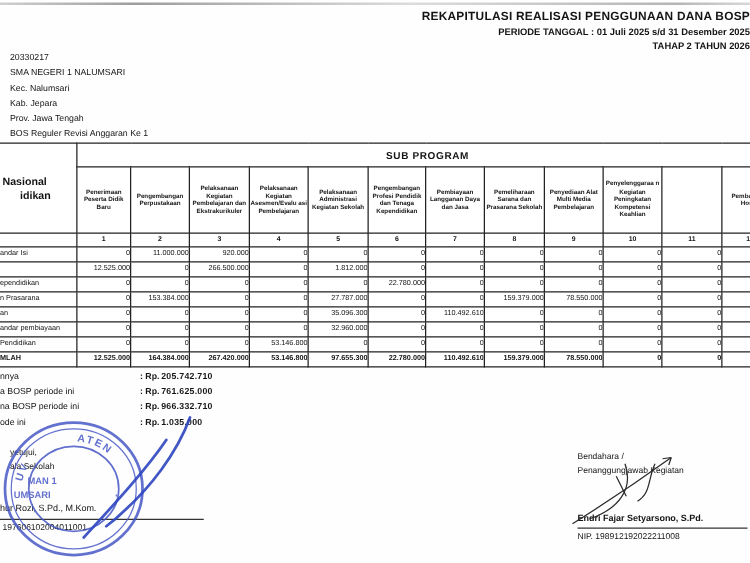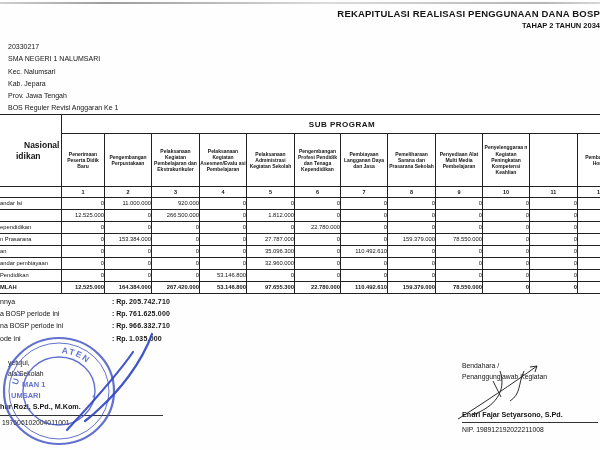--- a/index.html
+++ b/index.html
@@ -13,55 +13,56 @@
   .t1{font-size:9.5px;font-weight:bold;letter-spacing:.2px}
   .t2{font-size:7.5px;font-weight:bold;margin-top:2px}
   
   #school-info{top:41px;left:8px;font-size:7px;line-height:12.3px;white-space:nowrap}
   
   #realization-table{position:absolute;top:114px;left:-1px;border-collapse:collapse;
     table-layout:fixed;width:624px;background:#fff}
   #realization-table th,#realization-table td{border:1px solid #222;padding:0;overflow:hidden}
   .group-header{font-size:8px;font-weight:bold;text-align:center;height:18px;letter-spacing:.5px}
   .rowhead-cell{vertical-align:middle;text-align:left}
-  .rh1{font-weight:bold;font-size:8.5px;line-height:11px;margin-left:24px;white-space:nowrap}
+  .rh1{font-weight:bold;font-size:8.5px;line-height:11px;margin-left:2px;white-space:nowrap}
   .rh2{font-weight:bold;font-size:8.5px;line-height:11px;margin-left:16px;white-space:nowrap}
   .colhead{font-size:5px;font-weight:bold;text-align:center;vertical-align:middle;height:52px;
     line-height:6.2px;padding:0 1px;word-wrap:break-word;overflow-wrap:break-word}
   .numrow td{font-size:5.5px;font-weight:bold;text-align:center;height:10px;line-height:10px}
   .drow td{font-size:5.8px;height:11px;line-height:11px;white-space:nowrap}
   td.val{text-align:right;padding-right:2px}
   td.rlabel{text-align:left;padding-left:1px}
   tr.total td{font-weight:bold}
   
   #summary{top:296px;left:0;width:320px}
   .sum-row{position:relative;height:12.2px;font-size:7px;line-height:12px}
   .sum-label{position:absolute;left:0;white-space:nowrap}
   .sum-prefix{position:absolute;left:112px;font-weight:bold}
   .sum-value{position:absolute;left:129px;font-weight:bold;letter-spacing:.2px}
   
   .sig{font-size:6.8px;line-height:11px}
   #sig-left{top:357px;left:8px}
-  #sig-left .name{position:absolute;top:44px;left:-8px;font-weight:bold;font-size:7.2px;white-space:nowrap}
+  #sig-left .name{position:absolute;top:44px;left:-8px;font-weight:normal;font-size:7.2px;white-space:nowrap}
   #sig-left .uline{position:absolute;top:58px;left:-8px;width:163px;border-top:1px solid #333}
   #sig-left .nip{position:absolute;top:60px;left:-6px;font-size:6.8px;white-space:nowrap}
   #sig-right{top:360px;left:462px}
   #sig-right .name{position:absolute;top:49px;left:0;font-weight:bold;font-size:7.2px;white-space:nowrap}
   #sig-right .uline{position:absolute;top:62px;left:0;width:136px;border-top:1px solid #333}
   #sig-right .nip{position:absolute;top:64px;left:0;font-size:6.8px;white-space:nowrap}
   #overlay{top:0;left:0;pointer-events:none}
 </style>
 </head>
 <body>
 
 <div id="scan-top" class="abs"></div>
 
 <div id="doc-header" class="abs">
   <div class="t1">REKAPITULASI REALISASI PENGGUNAAN DANA BOSP</div>
-  <div class="t2">TAHAP 2 TAHUN 2034</div>
+  <div class="t2">PERIODE TANGGAL : 01 Juli 2025 s/d 31 Desember 2025</div>
+  <div class="t2">TAHAP 2 TAHUN 2026</div>
 </div>
 
 <div id="school-info" class="abs">
   <div>20330217</div>
   <div>SMA NEGERI 1 NALUMSARI</div>
   <div>Kec. Nalumsari</div>
   <div>Kab. Jepara</div>
   <div>Prov. Jawa Tengah</div>
   <div>BOS Reguler Revisi Anggaran Ke 1</div>
 </div>

